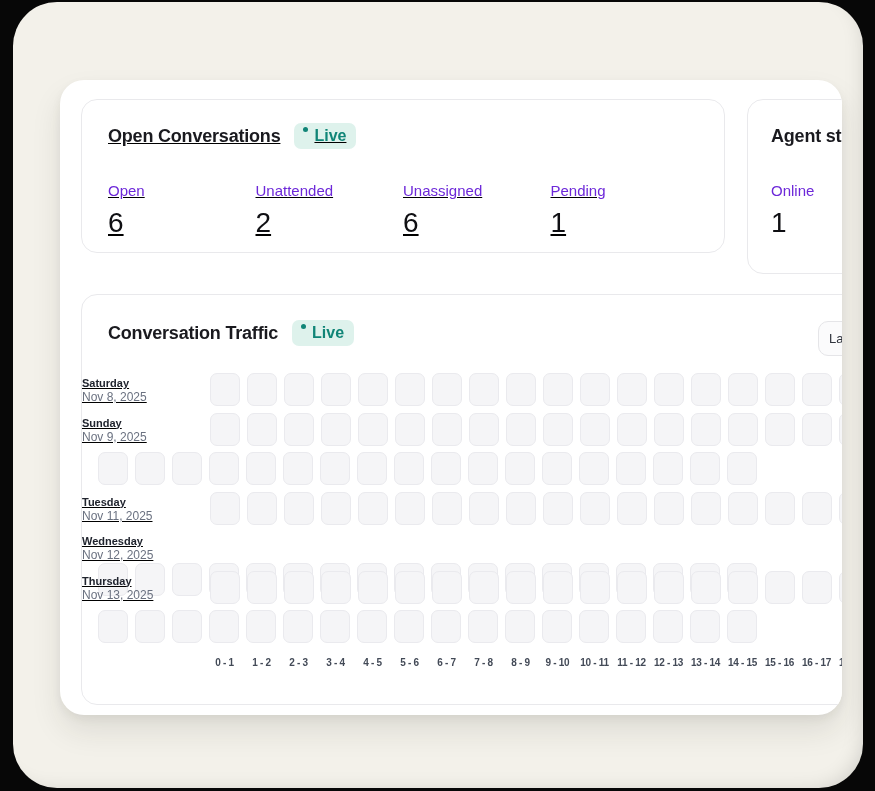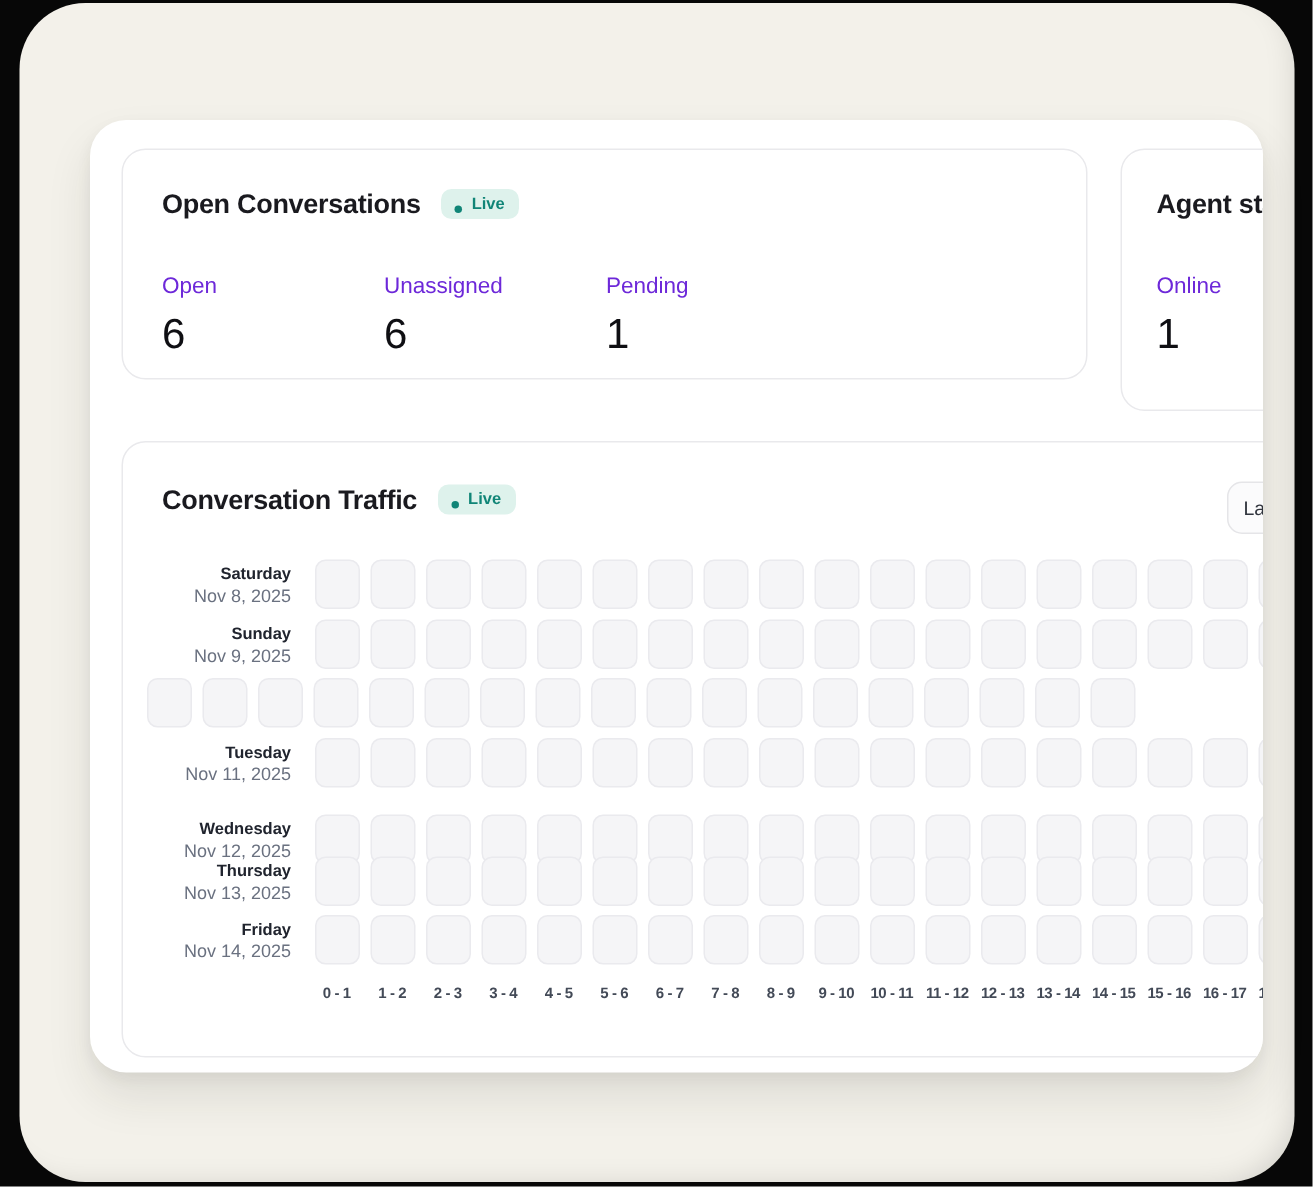--- a/index.html
+++ b/index.html
@@ -15,52 +15,52 @@
   .dashboard-container {
     position:absolute; left:47px; top:78px; width:782px; height:635px;
     background:#ffffff; border-radius:24px; overflow:hidden;
     box-shadow: 0 16px 30px rgba(40,38,30,0.10), 0 4px 10px rgba(40,38,30,0.06);
   }
 
   .card {
     position:absolute; background:#ffffff;
     border:1px solid #e9e9ec; border-radius:16px;
   }
-  .card-open    { left:21px;  top:19px;  width:644px; height:154px; padding:24px 26px; }
+  .card-open    { left:21px;  top:19px;  width:644px; height:154px; padding:24px 26px;text-decoration:underline; }
   .card-agent   { left:687px; top:19px;  width:400px; height:175px; padding:24px 23px; }
   .card-traffic { left:21px;  top:214px; width:848px; height:411px; padding:26px 0 0 26px; }
 
   .title-row { display:flex; align-items:center; gap:14px; height:24px; }
   .card-title {
     font-size:18px; font-weight:700; color:#1a1a1f; letter-spacing:-0.2px;
     white-space:nowrap;
   }
   .live-badge {
-    display:inline-flex; align-items:flex-end; gap:6px;
+    display:inline-flex; align-items:flex-start; gap:6px;
     padding:4px 10px 4px 9px; border-radius:7px;
-    font-size:11px; font-weight:700;
+    font-size:16px; font-weight:700;
   }
   .live-dot { width:5px; height:5px; border-radius:50%; background:currentColor; display:inline-block; }
 
   .metrics-row { display:flex; margin-top:34px; }
   .metric { width:148px; }
   .metric-label { font-size:15px; color:#6d28d9; line-height:18px; white-space:nowrap; }
   .metric-value { font-size:28px; color:#0f0f13; line-height:34px; margin-top:6px; font-weight:400; }
 
   .range-button {
     position:absolute; left:736px; top:26px; height:35px;
     padding:0 10px; background:#fbfbfc; border:1px solid #e5e5e8; border-radius:10px;
     font-family:"Liberation Sans", sans-serif;
     font-size:13px; color:#30343d; line-height:33px; white-space:nowrap; cursor:pointer;
   }
 
   .heatmap { position:absolute; left:0; top:78px; width:848px; }
   .hm-row { position:absolute; left:0; height:33px; display:flex; }
   .hm-label {
-    width:112px; text-align:right; padding-top:3px; flex:none;
+    width:112px; text-align:left; padding-top:3px; flex:none;text-decoration:underline;
   }
   .hm-day  { font-size:11px; font-weight:700; color:#20242e; line-height:14px; white-space:nowrap; }
   .hm-date { font-size:12px; font-weight:400; color:#6a7180; line-height:15px; white-space:nowrap; }
   .hm-cells { display:flex; margin-left:16px; }
   .hm-cell {
     width:30px; height:33px; margin-right:7px; flex:none;
     background:#f5f5f7; border:1px solid #eaeaee; border-radius:7px;
   }
   .hm-hours { position:absolute; left:124px; top:284px; display:flex; }
   .hm-hour {
@@ -81,20 +81,24 @@
           <span class="live-dot"></span>
           <span>Live</span>
         </span>
       </div>
       <div class="metrics-row" id="oc-metrics">
           <div class="metric">
             <div class="metric-label">Open</div>
             <div class="metric-value">6</div>
           </div>
           <div class="metric">
+            <div class="metric-label">Unattended</div>
+            <div class="metric-value">2</div>
+          </div>
+          <div class="metric">
             <div class="metric-label">Unassigned</div>
             <div class="metric-value">6</div>
           </div>
           <div class="metric">
             <div class="metric-label">Pending</div>
             <div class="metric-value">1</div>
           </div>
         </div>
     </section>
 
@@ -215,21 +219,21 @@
               <div class="hm-cell"></div>
               <div class="hm-cell"></div>
               <div class="hm-cell"></div>
               <div class="hm-cell"></div>
               <div class="hm-cell"></div>
               <div class="hm-cell"></div>
               <div class="hm-cell"></div>
               <div class="hm-cell"></div>
             </div>
           </div>
-          <div class="hm-row" style="top: 170px;">
+          <div class="hm-row" style="top: 158px; flex-direction: column;">
             <div class="hm-label">
               <div class="hm-day">Wednesday</div>
               <div class="hm-date">Nov 12, 2025</div>
             </div>
             <div class="hm-cells">
               <div class="hm-cell"></div>
               <div class="hm-cell"></div>
               <div class="hm-cell"></div>
               <div class="hm-cell"></div>
               <div class="hm-cell"></div>
@@ -268,24 +272,20 @@
               <div class="hm-cell"></div>
               <div class="hm-cell"></div>
               <div class="hm-cell"></div>
               <div class="hm-cell"></div>
               <div class="hm-cell"></div>
               <div class="hm-cell"></div>
               <div class="hm-cell"></div>
             </div>
           </div>
           <div class="hm-row" style="top: 237px;">
-            <div class="hm-label">
-              <div class="hm-day">Friday</div>
-              <div class="hm-date">Nov 14, 2025</div>
-            </div>
             <div class="hm-cells">
               <div class="hm-cell"></div>
               <div class="hm-cell"></div>
               <div class="hm-cell"></div>
               <div class="hm-cell"></div>
               <div class="hm-cell"></div>
               <div class="hm-cell"></div>
               <div class="hm-cell"></div>
               <div class="hm-cell"></div>
               <div class="hm-cell"></div>

